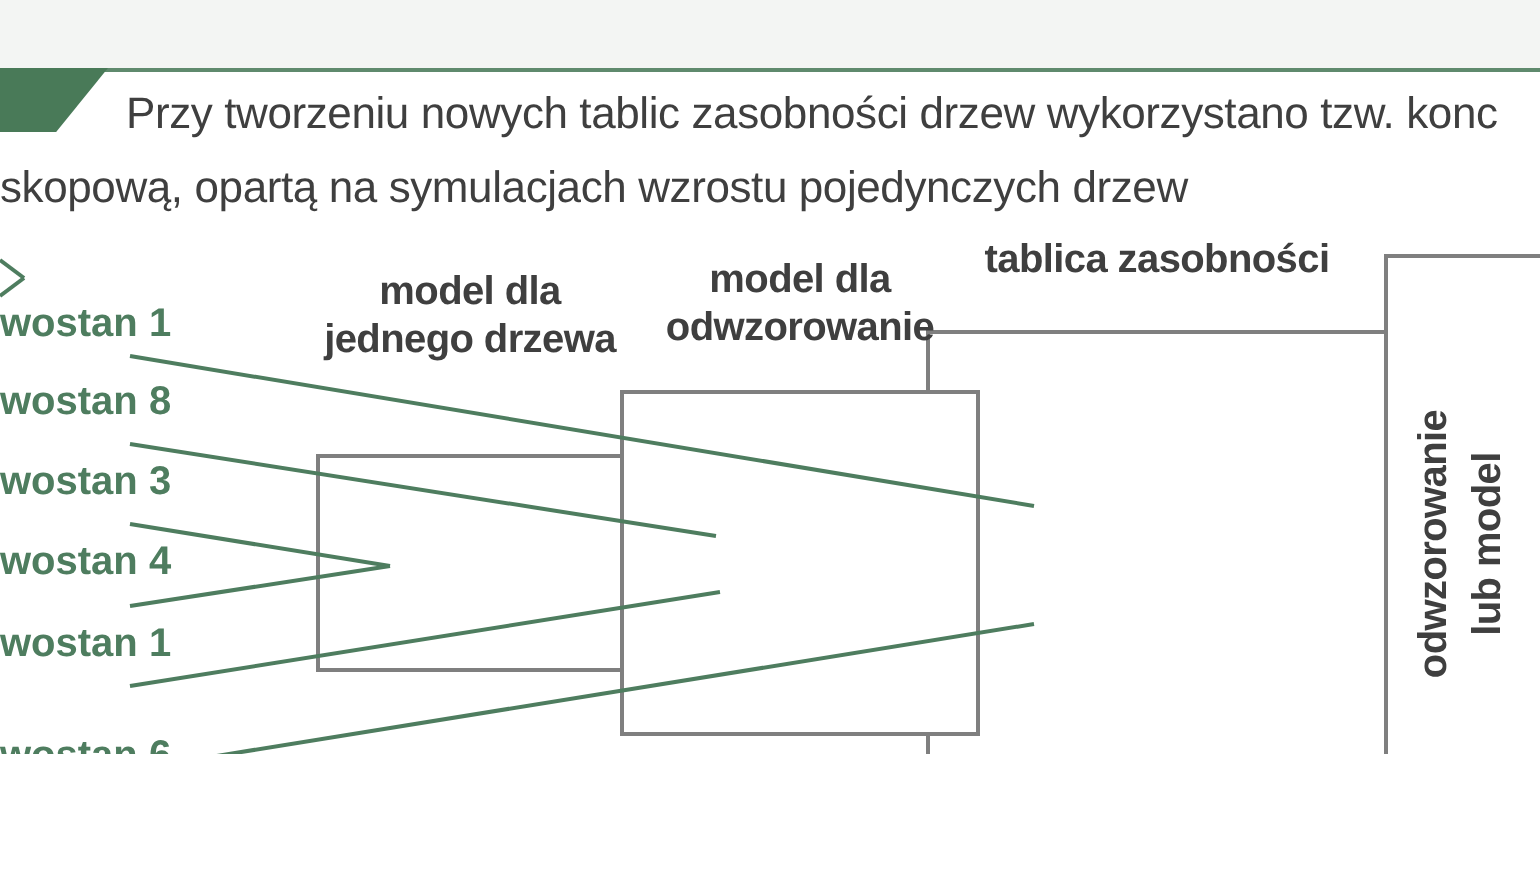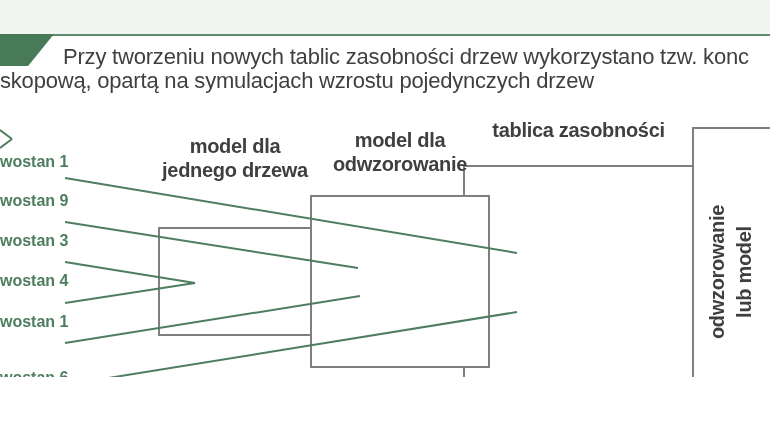--- a/index.html
+++ b/index.html
@@ -8,24 +8,24 @@
     overflow:hidden;font-family:"Liberation Sans",sans-serif;
   }
   .top-band{position:absolute;left:0;top:0;width:770px;height:34px;background:#f3f5f3;}
   .header-rule{position:absolute;left:0;top:34px;width:770px;height:2px;background:#5f8a6d;}
   .banner{
     position:absolute;left:0;top:34px;width:54px;height:32px;background:#497a58;
     clip-path:polygon(0 0,100% 0,52% 100%,0 100%);
   }
   .intro{position:absolute;color:#3f3f3f;font-size:22px;white-space:nowrap;letter-spacing:-0.2px;}
   .intro.l1{left:63px;top:44px;}
-  .intro.l2{left:0px;top:68px;}
+  .intro.l2{left:0px;top:81px;}
 
   .stand-label{
-    position:absolute;left:0;color:#4e7d5f;font-weight:bold;font-size:16px;
+    position:absolute;left:0;color:#4e7d5f;font-weight:bold;font-size:20px;
     white-space:nowrap;z-index:6;line-height:22px;
   }
 
   .box{position:absolute;border:2px solid #7f7f7f;background:#ffffff;box-sizing:border-box;}
   .box.single-tree{left:158px;top:227px;width:154px;height:109px;z-index:2;}
   .box.stand{left:310px;top:195px;width:180px;height:173px;z-index:3;}
   .box.volume{left:463px;top:165px;width:231px;height:230px;z-index:1;}
   .box.mapping{left:692px;top:127px;width:85px;height:320px;z-index:1;}
 
   .box-label{
@@ -52,21 +52,21 @@
 <div class="stage">
 
   <div class="top-band"></div>
   <div class="header-rule"></div>
   <div class="banner"></div>
 
   <div class="intro l1">Przy tworzeniu nowych tablic zasobności drzew wykorzystano tzw. konc</div>
   <div class="intro l2">skopową, opartą na symulacjach wzrostu pojedynczych drzew</div>
 
   <div class="stand-label" style="top:151px">wostan 1</div>
-  <div class="stand-label" style="top:190px">wostan 9</div>
+  <div class="stand-label" style="top:190px">wostan 8</div>
   <div class="stand-label" style="top:230px">wostan 3</div>
   <div class="stand-label" style="top:270px">wostan 4</div>
   <div class="stand-label" style="top:311px">wostan 1</div>
   <div class="stand-label" style="top:367px">wostan 6</div>
 
   <div class="box volume"></div>
   <div class="box single-tree"></div>
   <div class="box stand"></div>
   <div class="box mapping"></div>
 

